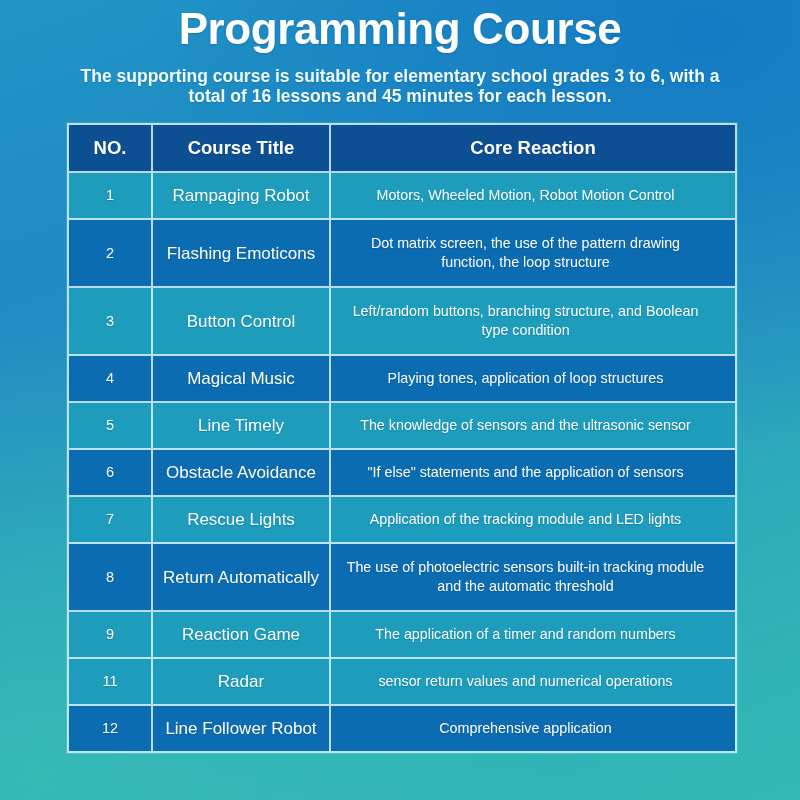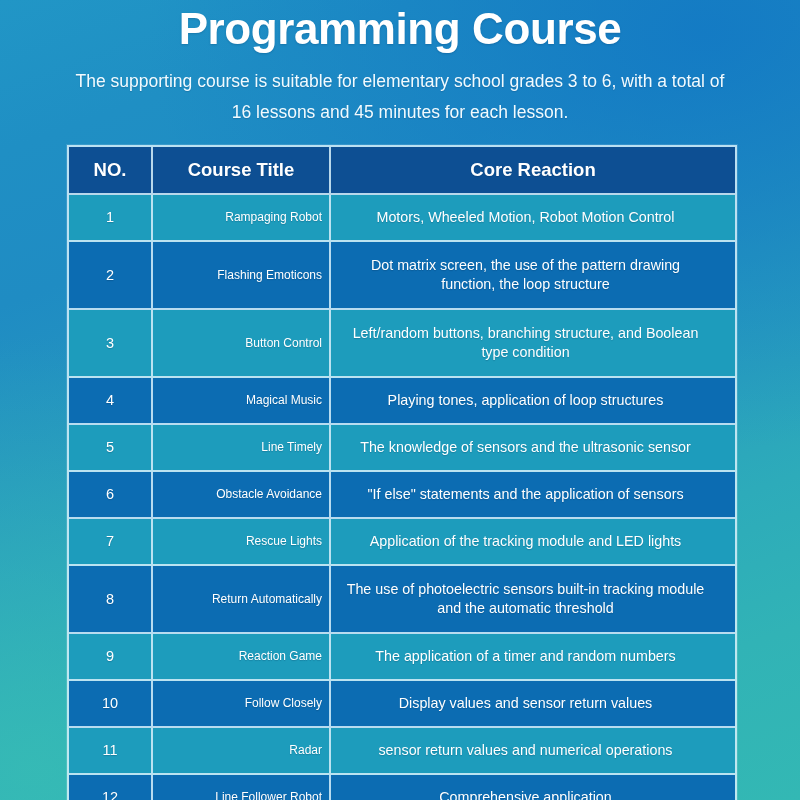--- a/index.html
+++ b/index.html
@@ -59,22 +59,22 @@
     letter-spacing: -0.4px;
     font-family: "Liberation Sans Narrow", "Liberation Sans", sans-serif;
     text-shadow: 0 1px 2px rgba(0,40,80,0.22);
   }
 
   .poster-subtitle {
     margin: 12px auto 4px;
     width: 660px;
     color: #f2fbff;
     font-size: 17.5px;
-    line-height: 31px;
-    font-weight: normal;
+    line-height: 20px;
+    font-weight: bold;
     text-shadow: 0 1px 1px rgba(0,40,80,0.20);
   }
 
   
   .course-table-wrap {
     margin: 17px auto 0;
     width: 666px;
   }
   table.course-table {
     width: 100%;
@@ -118,22 +118,21 @@
 
   tbody td {
     font-size: 14.2px;
     line-height: 19px;
     font-weight: normal;
   }
   tbody td.cell-no {
     font-size: 14.5px;
   }
   tbody td.cell-title {
-    font-size: 12px;
-    text-align: right;
+    font-size: 17px;
   }
   tbody td.cell-core {
     font-size: 14.3px;
     padding-left: 12px;
     padding-right: 27px;
   }
   tbody tr.h1 td { height: 33px; }
   tbody tr.h2 td { height: 54px; }
 </style>
 </head>
@@ -199,25 +198,20 @@
           <tr class="row-even h2">
             <td class="cell-no">8</td>
             <td class="cell-title">Return Automatically</td>
             <td class="cell-core">The use of photoelectric sensors built-in tracking module and the automatic threshold</td>
           </tr>
           <tr class="row-odd h1">
             <td class="cell-no">9</td>
             <td class="cell-title">Reaction Game</td>
             <td class="cell-core">The application of a timer and random numbers</td>
           </tr>
-          <tr class="row-even h1">
-            <td class="cell-no">10</td>
-            <td class="cell-title">Follow Closely</td>
-            <td class="cell-core">Display values and sensor return values</td>
-          </tr>
           <tr class="row-odd h1">
             <td class="cell-no">11</td>
             <td class="cell-title">Radar</td>
             <td class="cell-core">sensor return values and numerical operations</td>
           </tr>
           <tr class="row-even h1">
             <td class="cell-no">12</td>
             <td class="cell-title">Line Follower Robot</td>
             <td class="cell-core">Comprehensive application</td>
           </tr>

